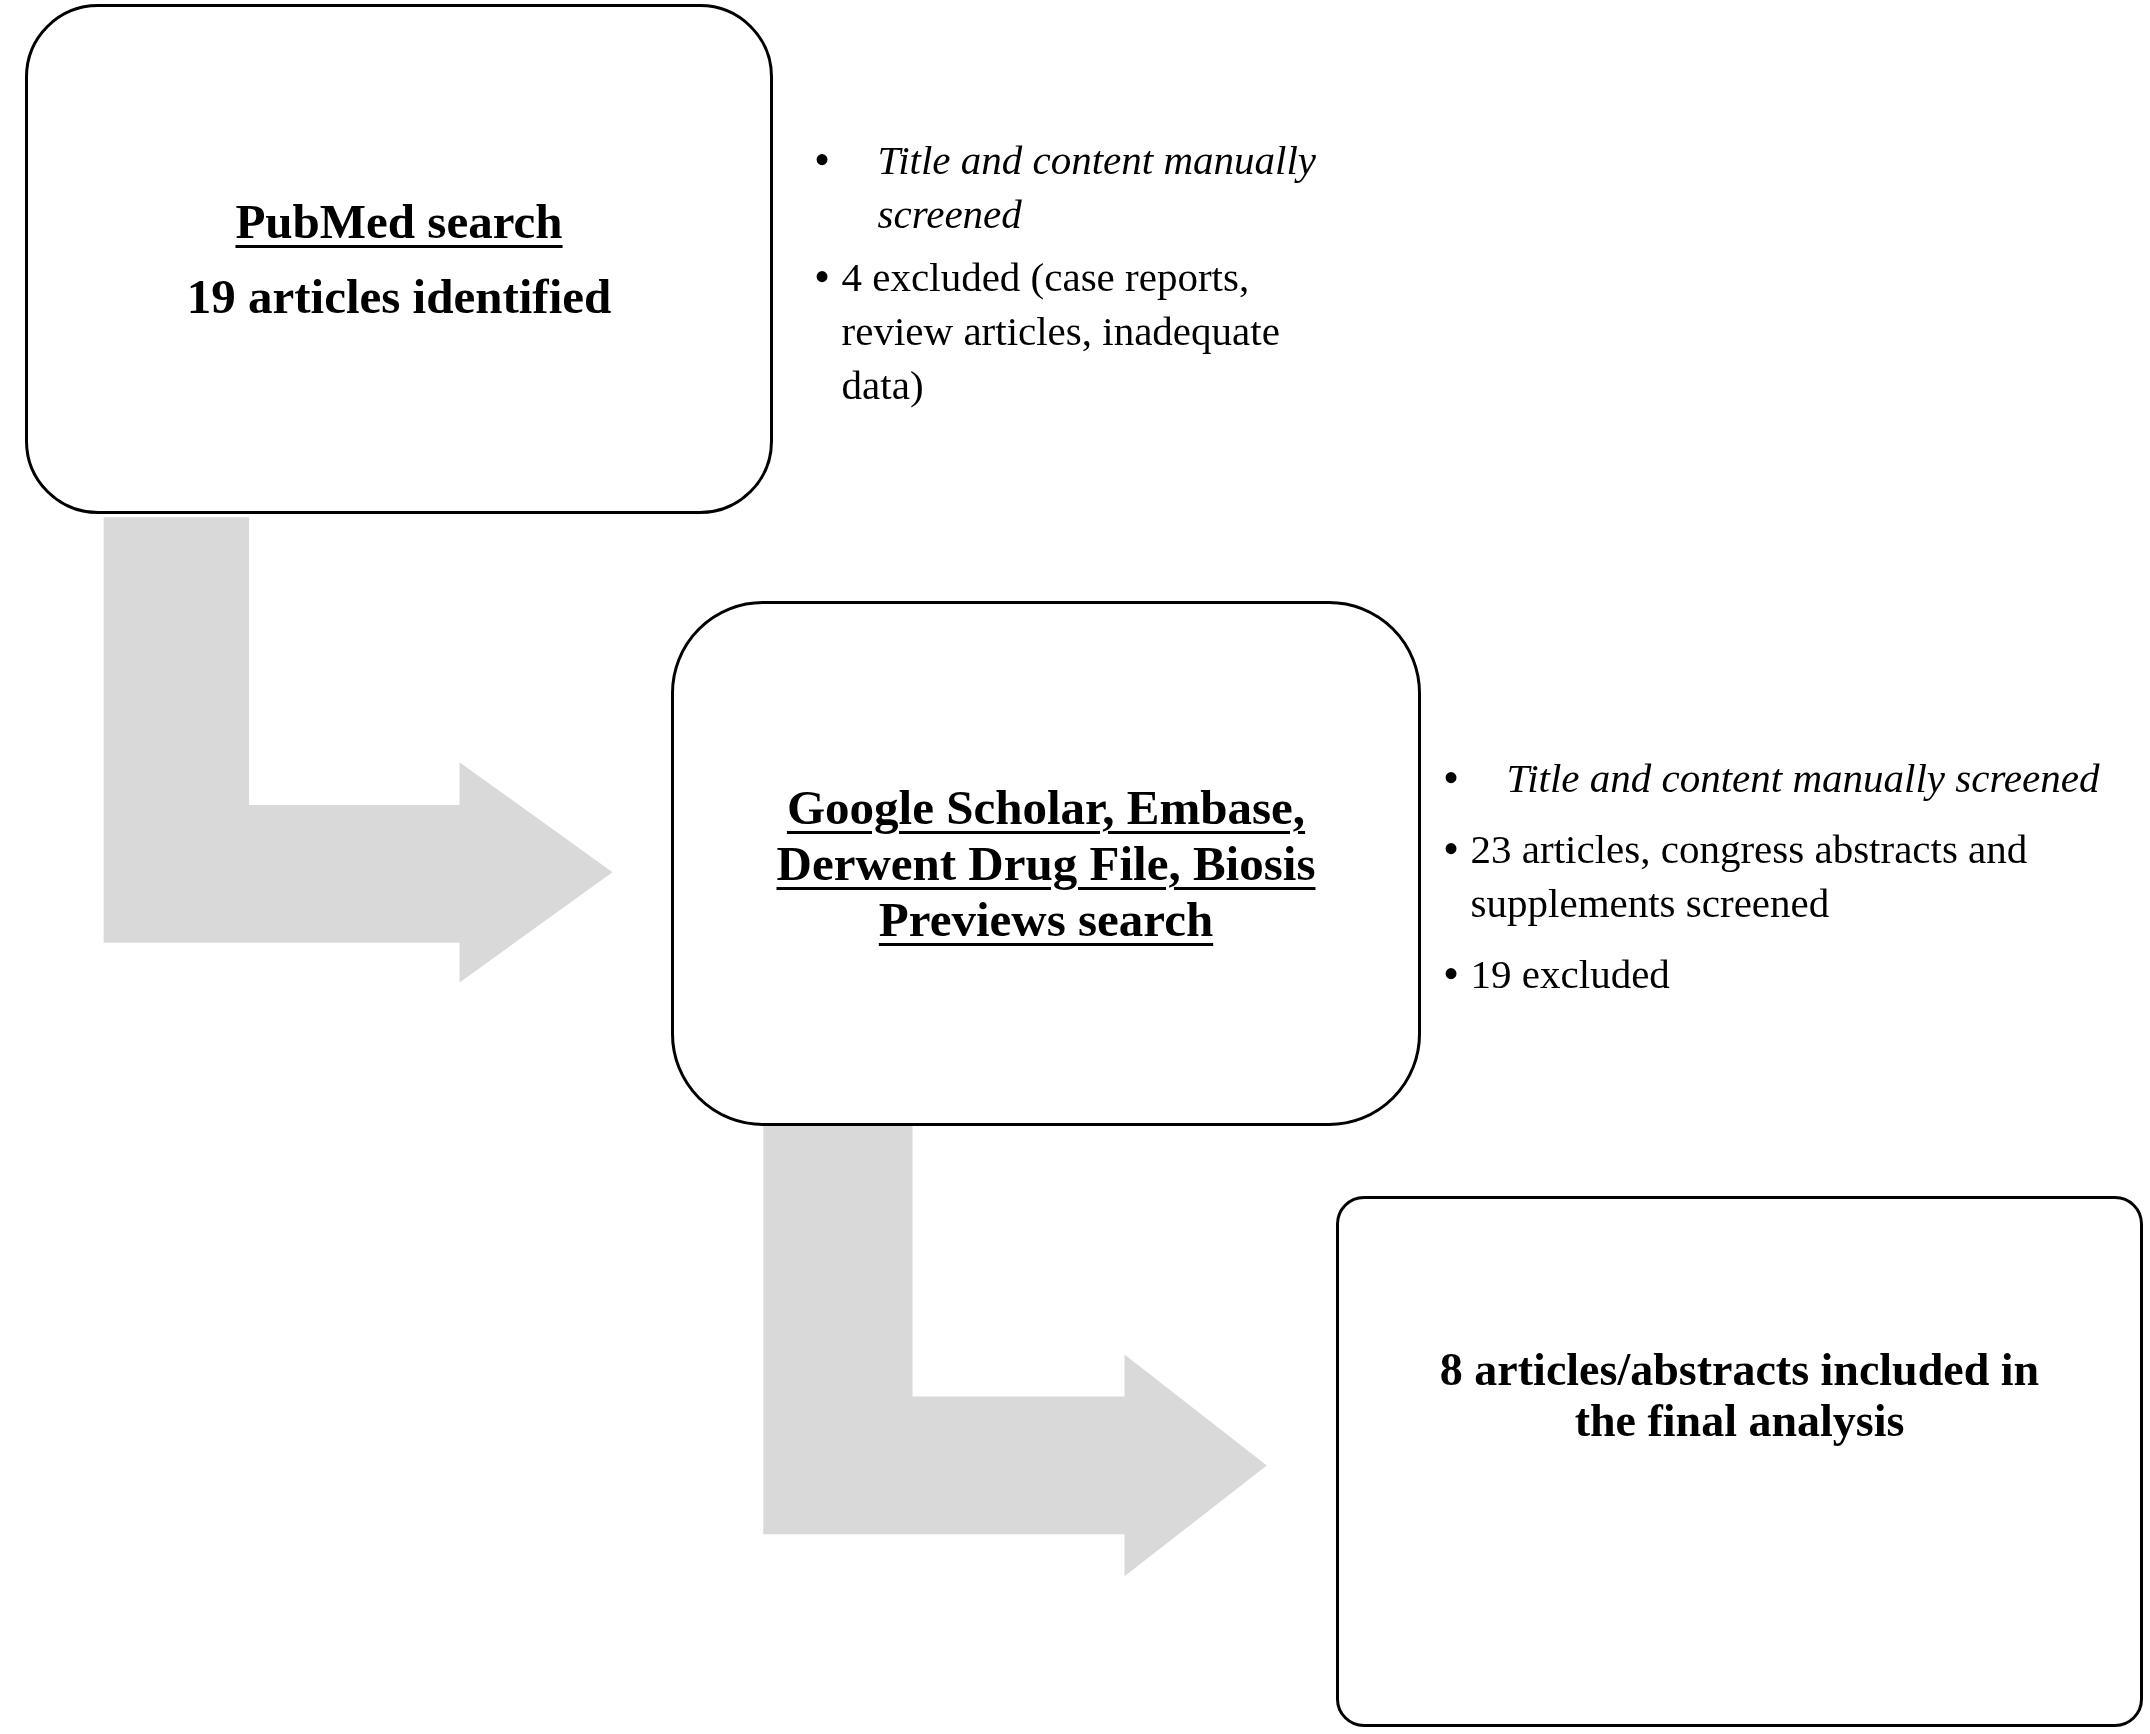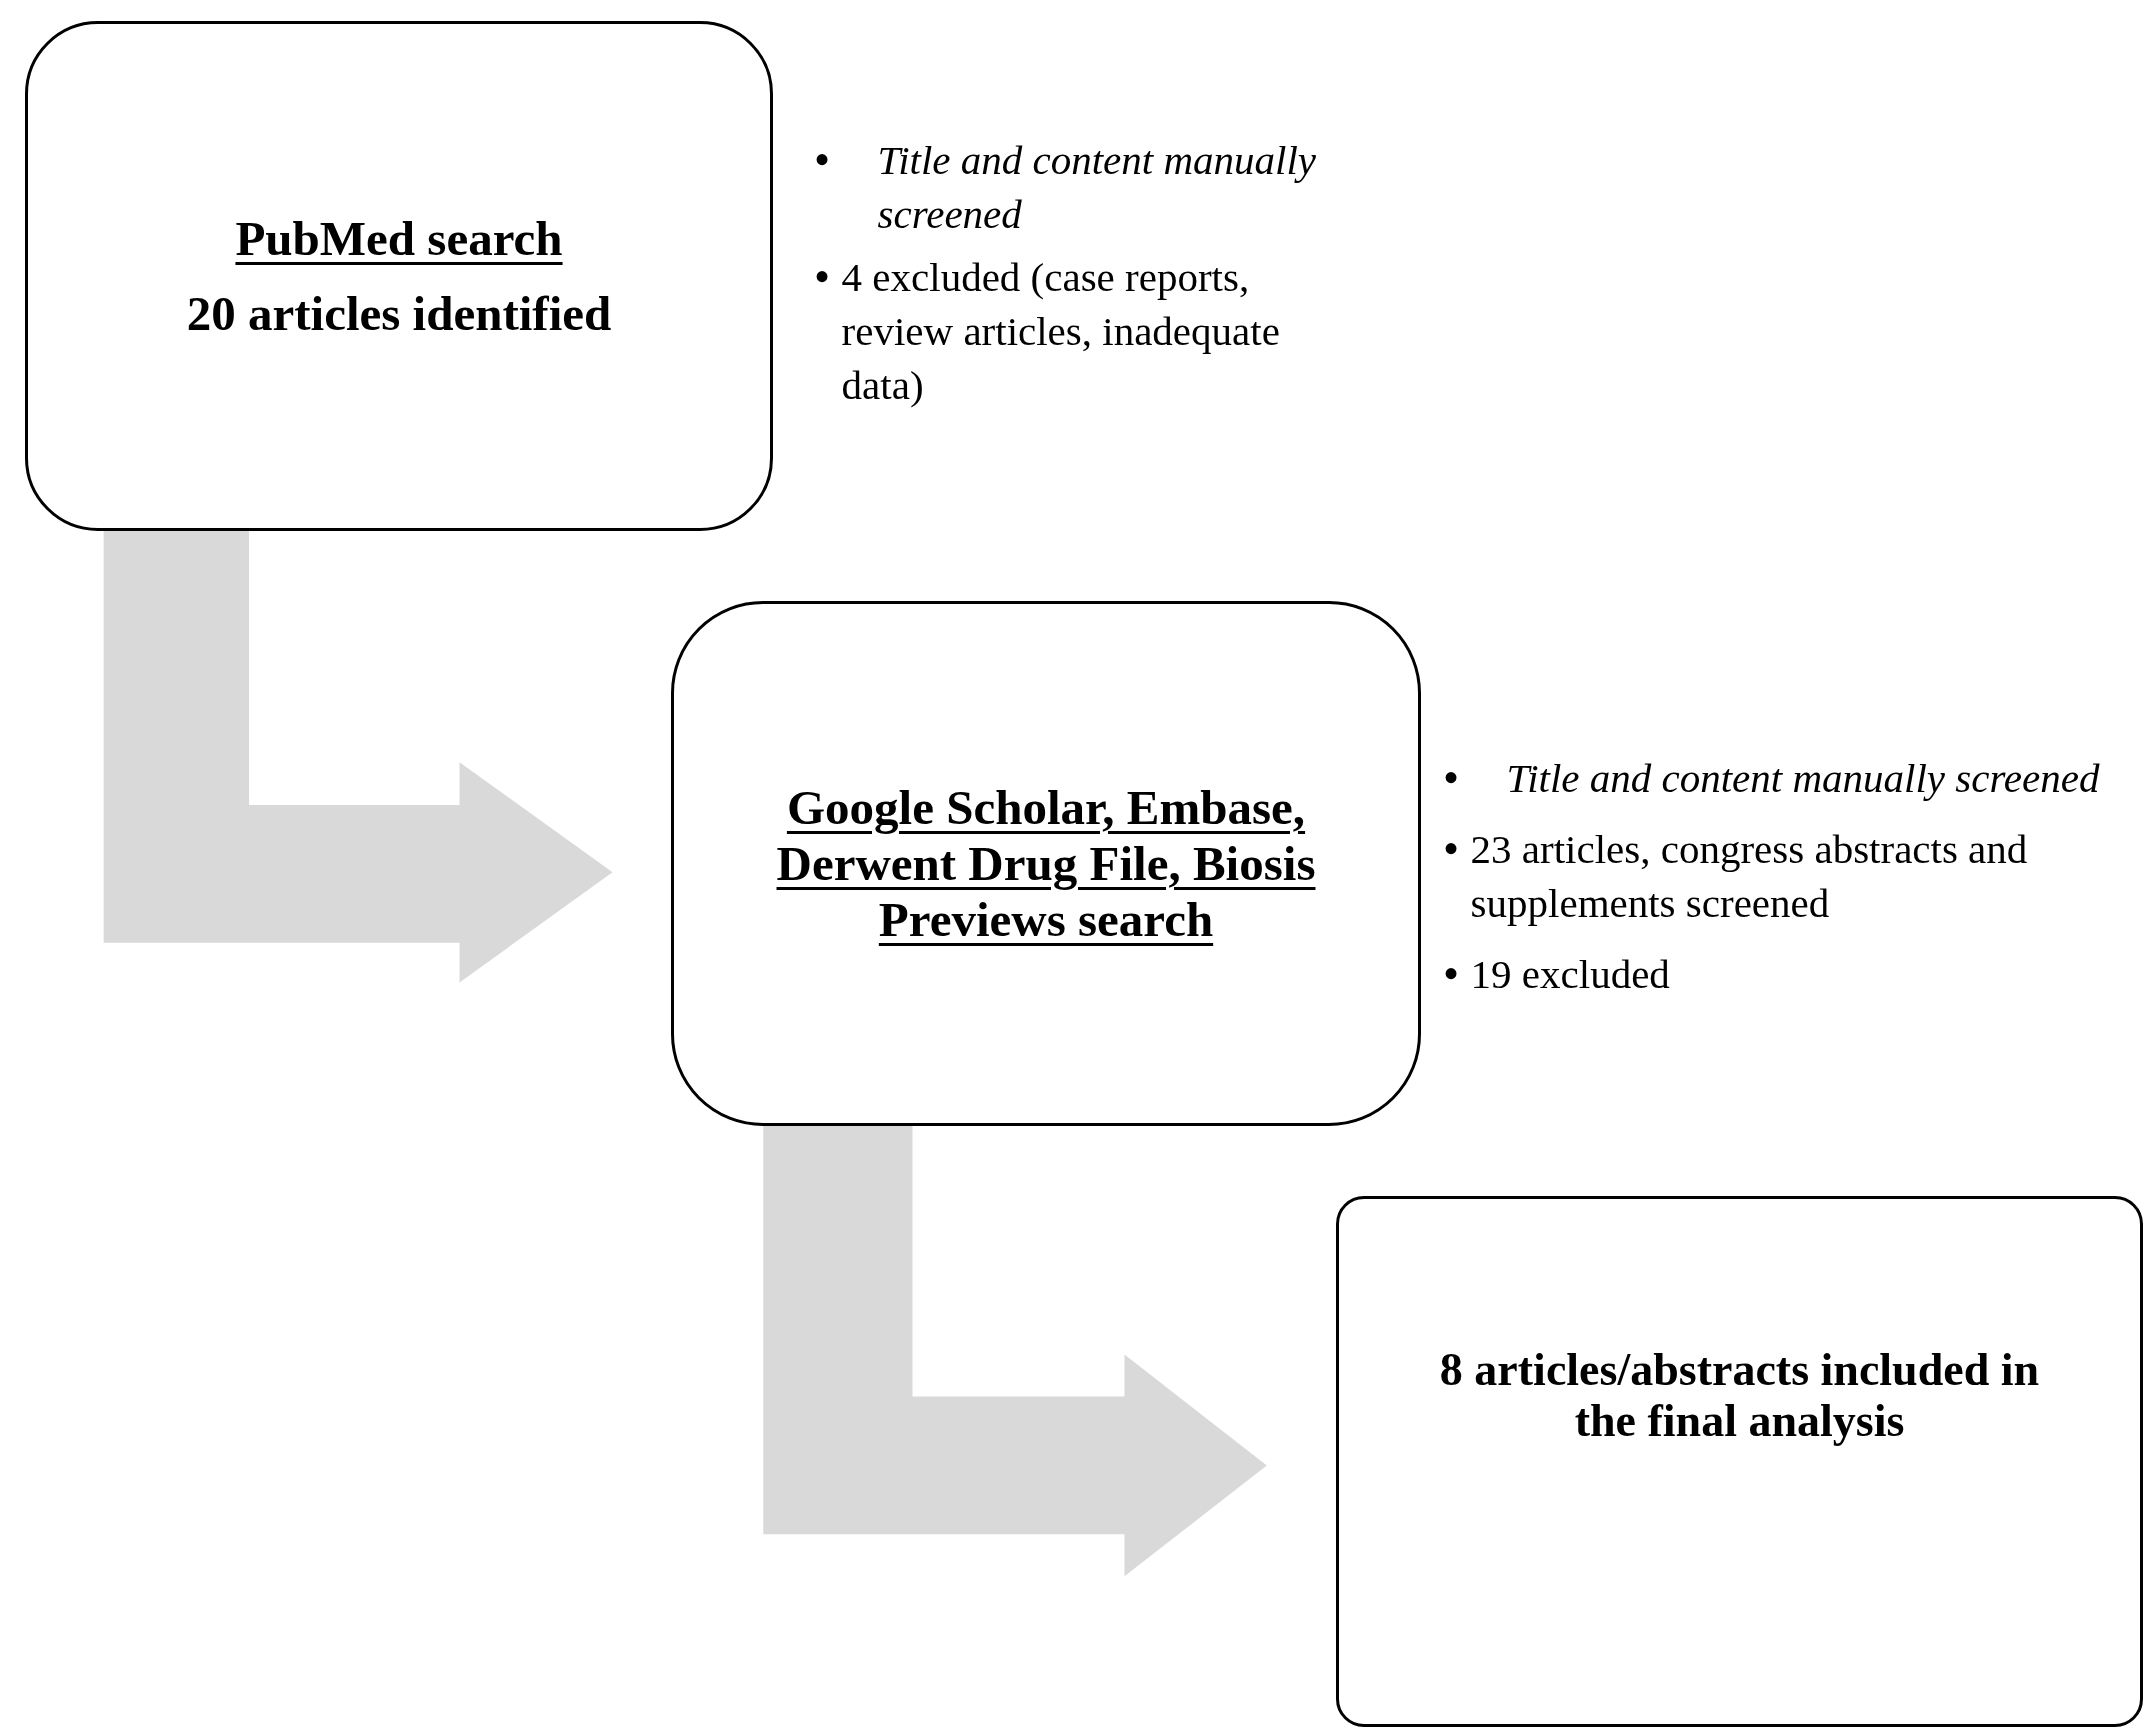--- a/index.html
+++ b/index.html
@@ -37,21 +37,21 @@
   .box-text, .box-heading {
     white-space: pre-line;
   }
   .box-heading {
     text-decoration: underline;
     text-decoration-thickness: 3.1px;
     text-underline-offset: 6.9px;
   }
   .box-pubmed {
     left: 25px;
-    top: 21px;
+    top: 4px;
     width: 748px;
     height: 510px;
     border-radius: 73px;
     font-size: 49px;
     line-height: 55px;
     gap: 20px;
     padding: 0 15.3px;
   }
   .box-databases {
     left: 671px;
@@ -118,21 +118,21 @@
 </head>
 <body>
 
 <svg class="arrows" width="2151" height="1734" viewBox="0 0 2810 2266" xmlns="http://www.w3.org/2000/svg">
   <polygon points="135,676 325,676 325,1052 600,1052 600,996 800,1140 600,1284 600,1232 135,1232" fill="#d9d9d9"></polygon>
   <polygon points="997,1467 1192,1467 1192,1825 1469,1825 1469,1770 1655,1915 1469,2060 1469,2005 997,2005" fill="#d9d9d9"></polygon>
 </svg>
 
 <div class="box box-pubmed">
   <div class="box-heading">PubMed search</div>
-  <div class="box-text">20 articles identified</div>
+  <div class="box-text">19 articles identified</div>
 </div>
 
 <ul class="bullets bullets-pubmed">
   <li class="bullet-item">
     <span class="marker">•</span>
     <span class="bullet-text italic">Title and content manually
 screened</span>
   </li>
   <li class="bullet-item">
     <span class="marker">•</span>

